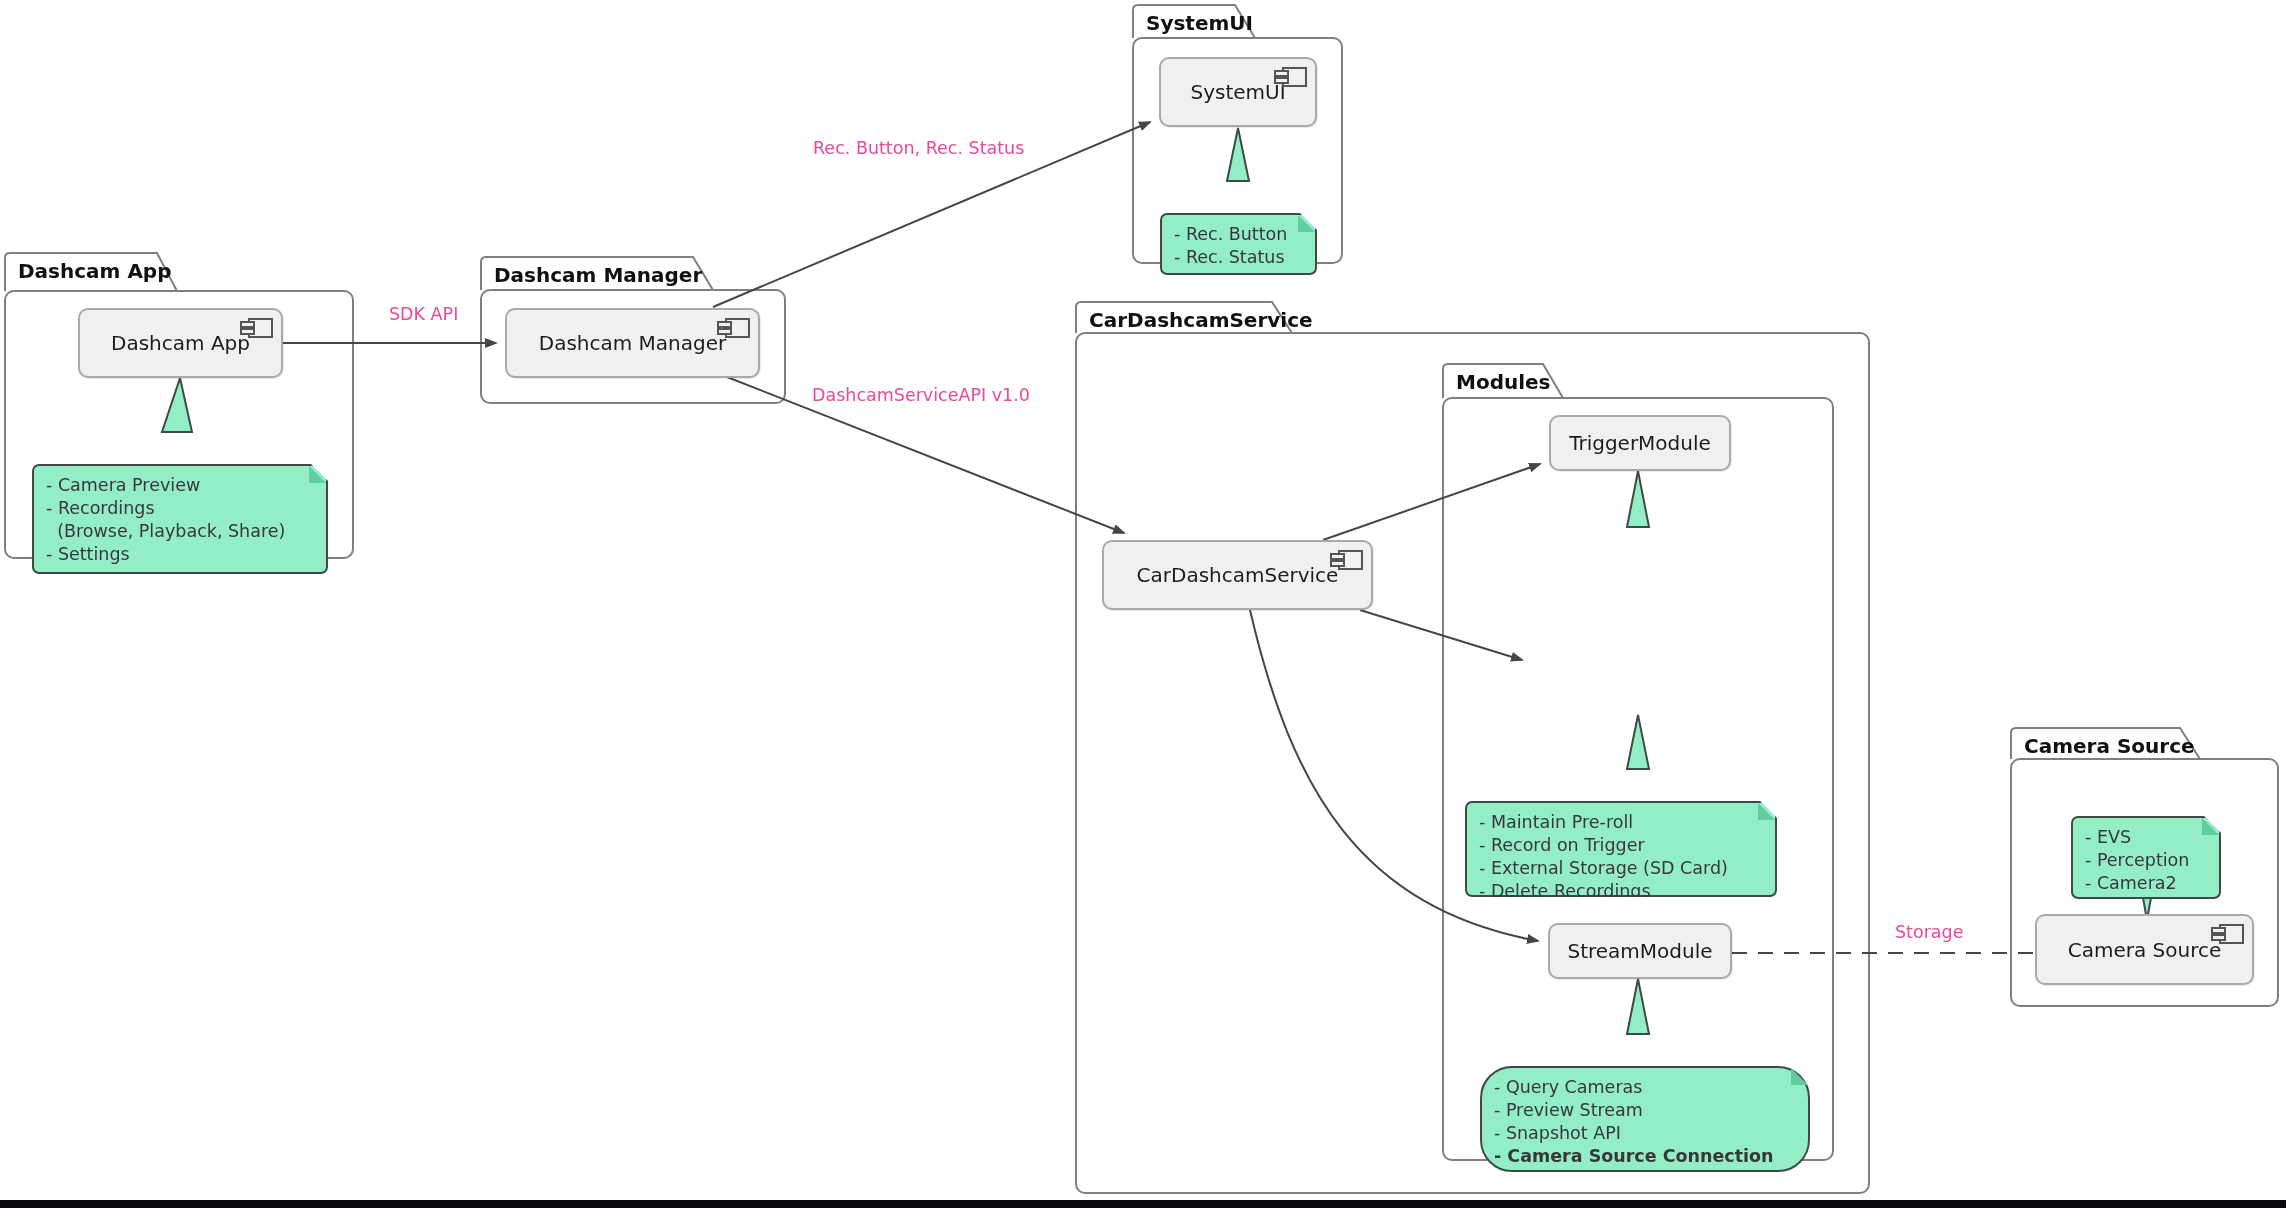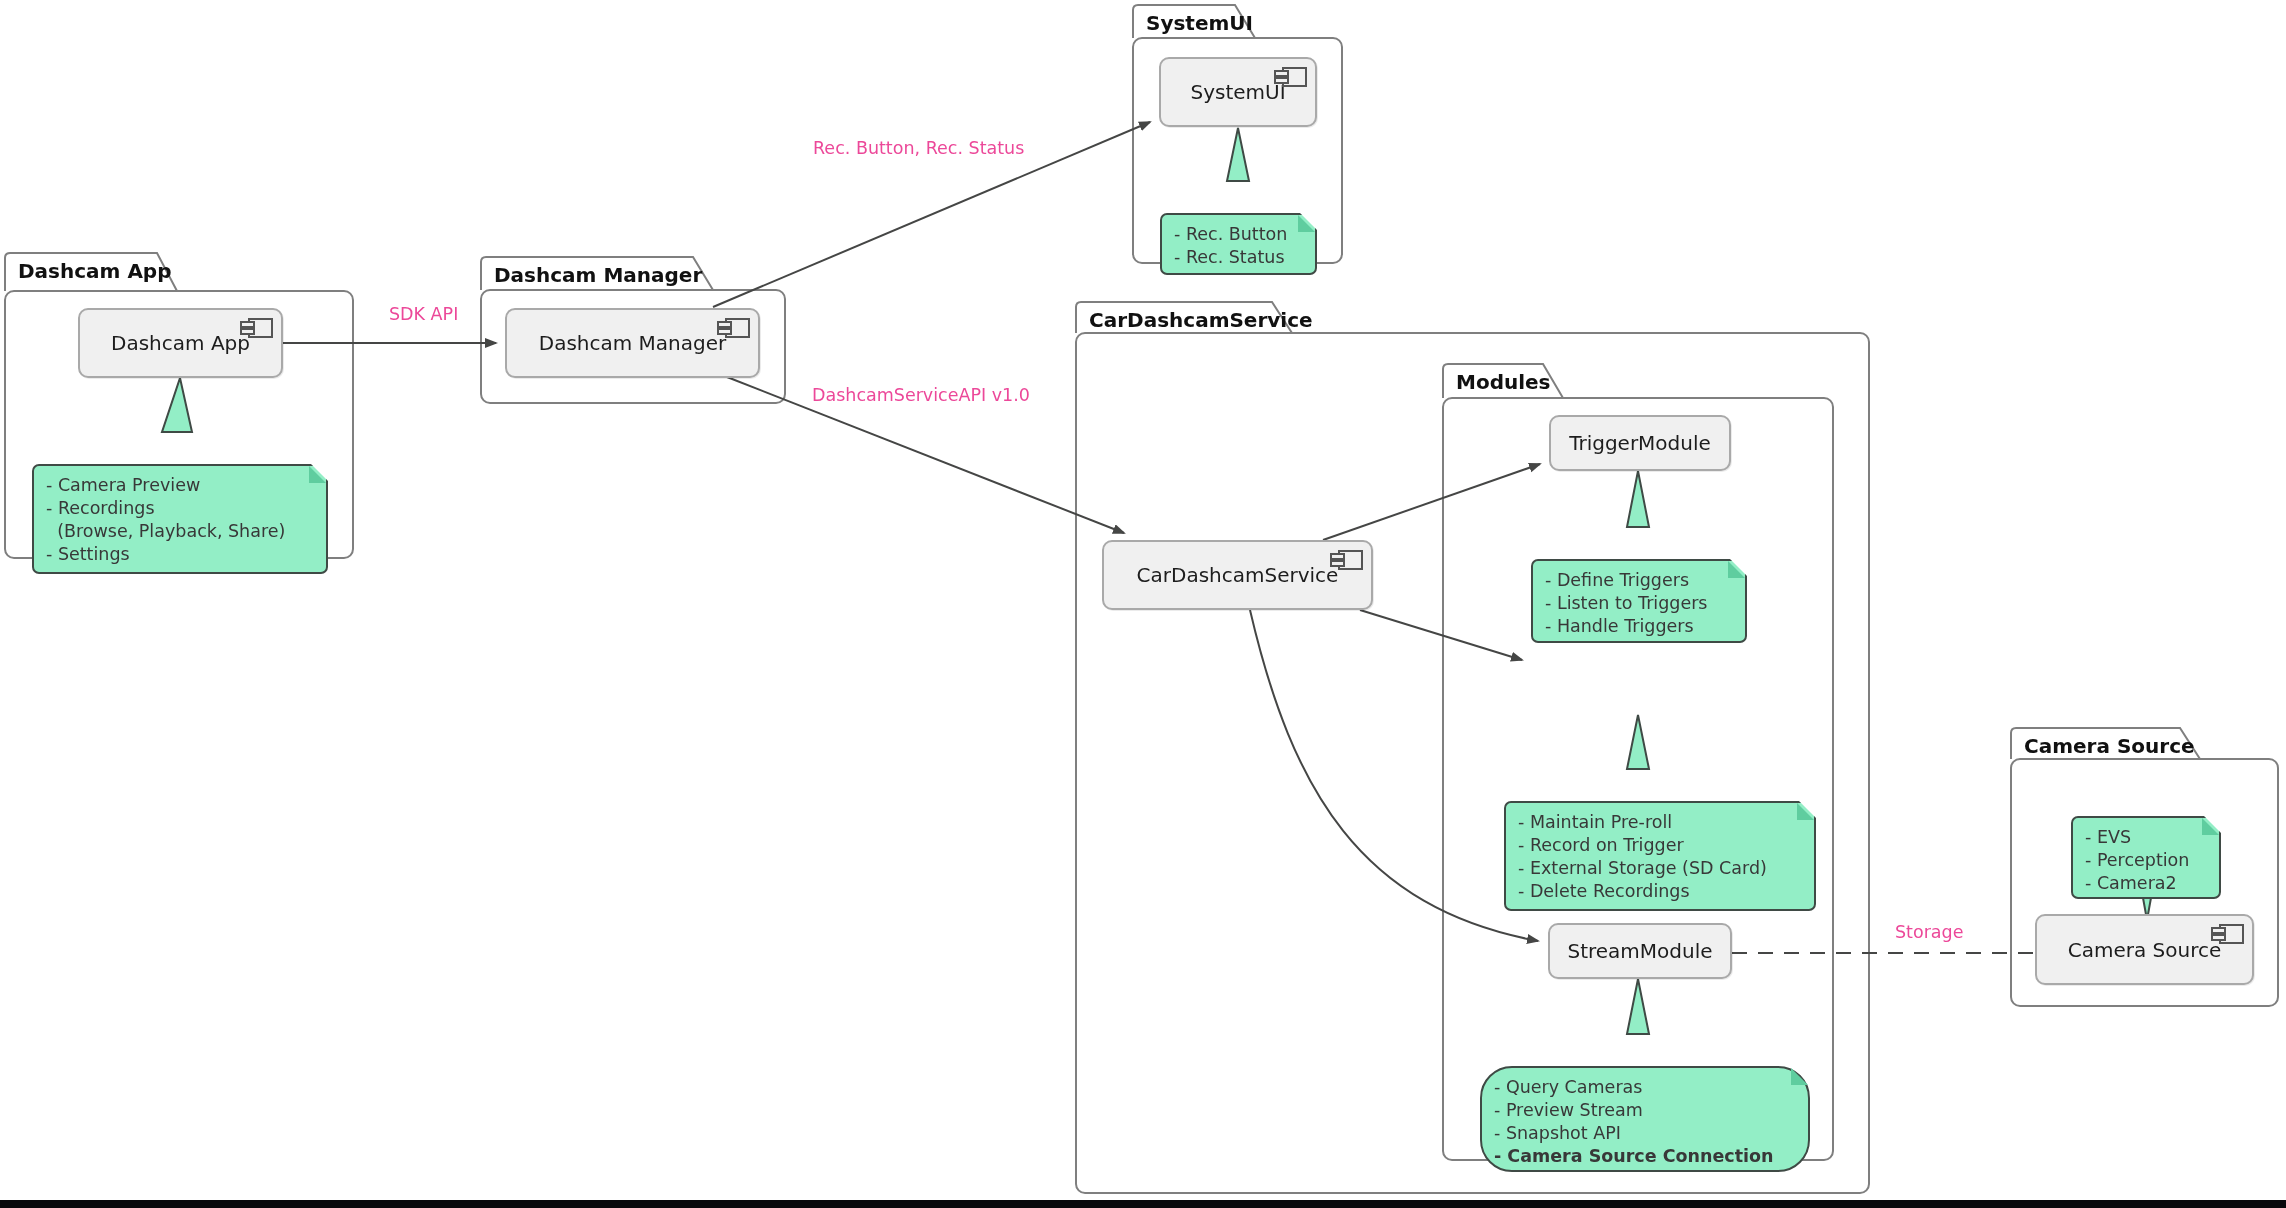--- a/index.html
+++ b/index.html
@@ -171,28 +171,22 @@
     <span class="note-line">- Settings</span>
     <div class="fold"></div>
   </div>
 
   <div class="note" style="left:1160px;top:177px;width:157px;height:62px;">
     <span class="note-line">- Rec. Button</span>
     <span class="note-line">- Rec. Status</span>
     <div class="fold"></div>
   </div>
 
-  <div class="note" style="left:1531px;top:523px;width:216px;height:84px;">
-    <span class="note-line">- Define Triggers</span>
-    <span class="note-line">- Listen to Triggers</span>
-    <span class="note-line">- Handle Triggers</span>
-    <div class="fold"></div>
-  </div>
-
-  <div class="note" style="left:1504px;top:765px;width:312px;height:110px;">
+
+  <div class="note" style="left:1465px;top:765px;width:312px;height:96px;">
     <span class="note-line">- Maintain Pre-roll</span>
     <span class="note-line">- Record on Trigger</span>
     <span class="note-line">- External Storage (SD Card)</span>
     <span class="note-line">- Delete Recordings</span>
     <div class="fold"></div>
   </div>
 
   <div class="note" style="left:1480px;top:1030px;width:330px;height:106px;border-radius:32px;">
     <span class="note-line">- Query Cameras</span>
     <span class="note-line">- Preview Stream</span>

